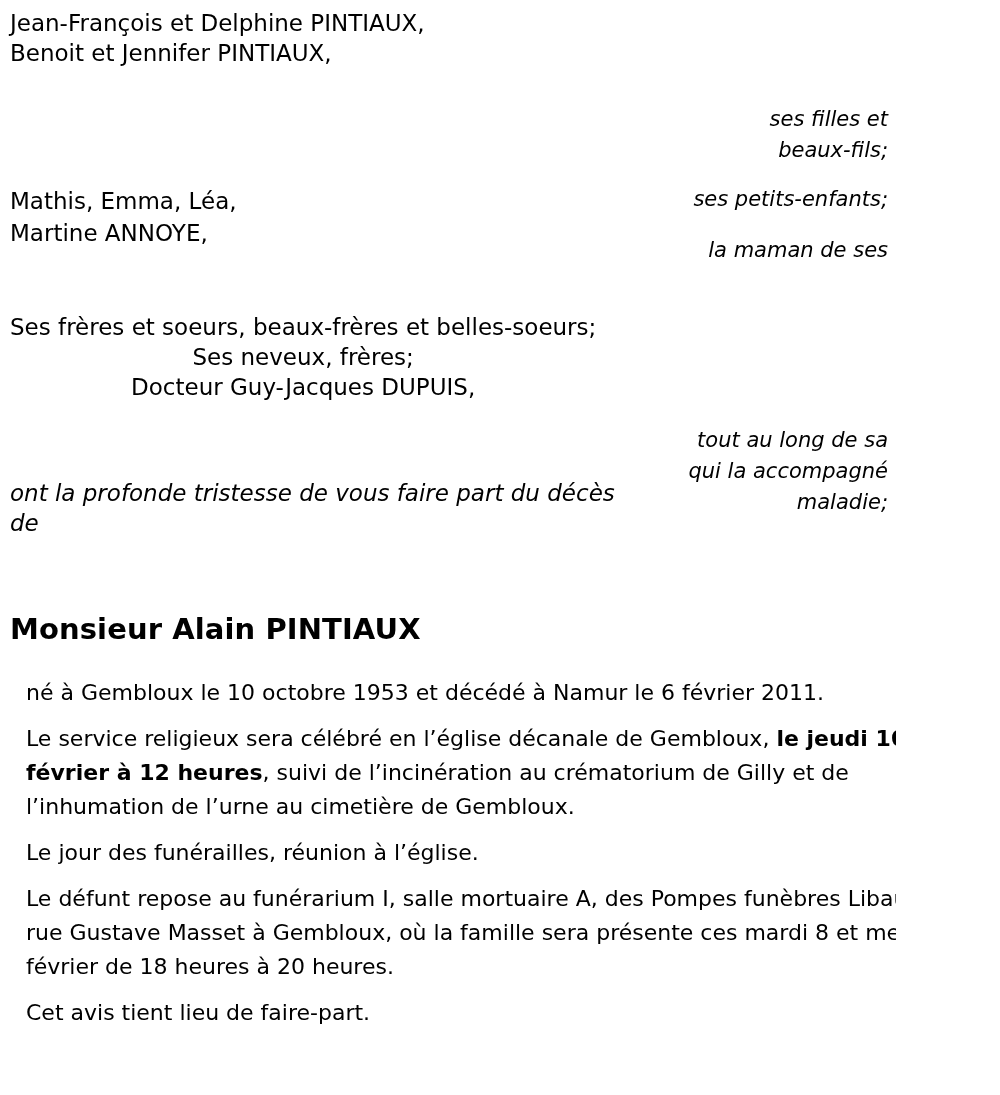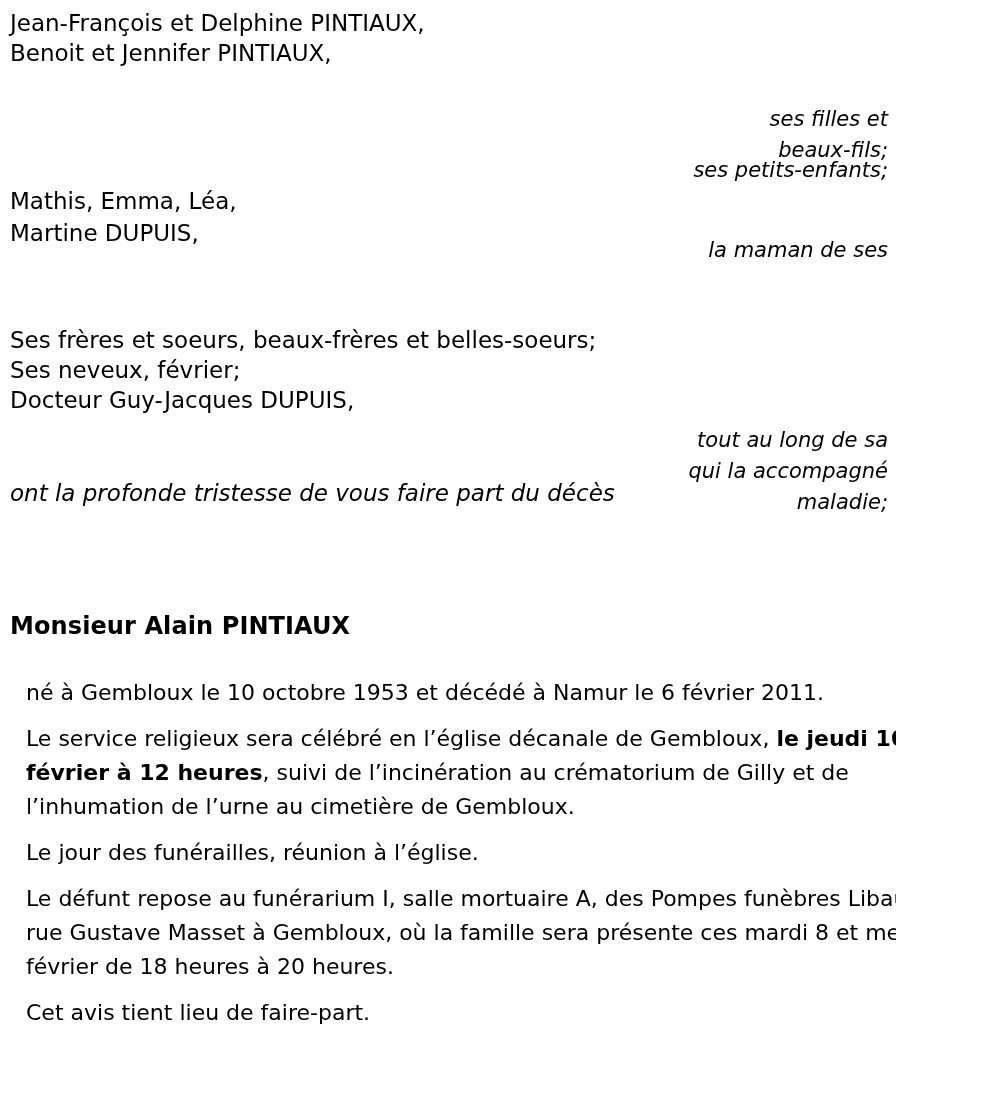--- a/index.html
+++ b/index.html
@@ -52,21 +52,21 @@
     font-size: 21px;
     line-height: 31px;
     font-style: italic;
     text-align: right;
   }
 
   
   .deceased-name {
     position: absolute;
     left: 10px;
-    font-size: 24px;
+    font-size: 29px;
     line-height: 36px;
     font-weight: bold;
     letter-spacing: 0.1px;
     white-space: nowrap;
     text-align: right;
   }
 
   
   .body-col {
     position: absolute;
@@ -88,38 +88,39 @@
 
   <div class="names-col" id="names-col">
       <div class="name-group" style="position: absolute; left: 0px; top: 8px;">
         <div class="name-line">Jean-François et Delphine PINTIAUX,</div>
         <div class="name-line">Benoit et Jennifer PINTIAUX,</div>
       </div>
       <div class="name-group" style="position: absolute; left: 0px; top: 155px; margin-top: 31px;">
         <div class="name-line">Mathis, Emma, Léa,</div>
       </div>
       <div class="name-group" style="position: absolute; left: 0px; top: 218px;">
-        <div class="name-line">Martine DUPUIS,</div>
+        <div class="name-line">Martine ANNOYE,</div>
       </div>
-      <div class="name-group" style="position: absolute; left: 0px; top: 325px;">
+      <div class="name-group" style="position: absolute; left: 0px; top: 312px; text-align: center;">
         <div class="name-line">Ses frères et soeurs, beaux-frères et belles-soeurs;</div>
-        <div class="name-line">Ses neveux, février;</div>
+        <div class="name-line">Ses neveux, frères;</div>
         <div class="name-line">Docteur Guy-Jacques DUPUIS,</div>
       </div>
       <div class="name-group" style="position: absolute; left: 0px; top: 478px; font-style: italic;">
         <div class="name-line">ont la profonde tristesse de vous faire part du décès</div>
+        <div class="name-line">de</div>
       </div>
     </div>
 
   <div class="relations-col" id="relations-col">
       <div class="relation" style="top: 84px; margin-top: 20px;">
         <div>ses filles et</div>
         <div>beaux-fils;</div>
       </div>
-      <div class="relation" style="top: 155px;">
+      <div class="relation" style="top: 184px;">
         <div>ses petits-enfants;</div>
       </div>
       <div class="relation" style="top: 235px;">
         <div>la maman de ses</div>
       </div>
       <div class="relation" style="top: 425px;">
         <div>tout au long de sa</div>
         <div>qui la accompagné</div>
         <div>maladie;</div>
       </div>

